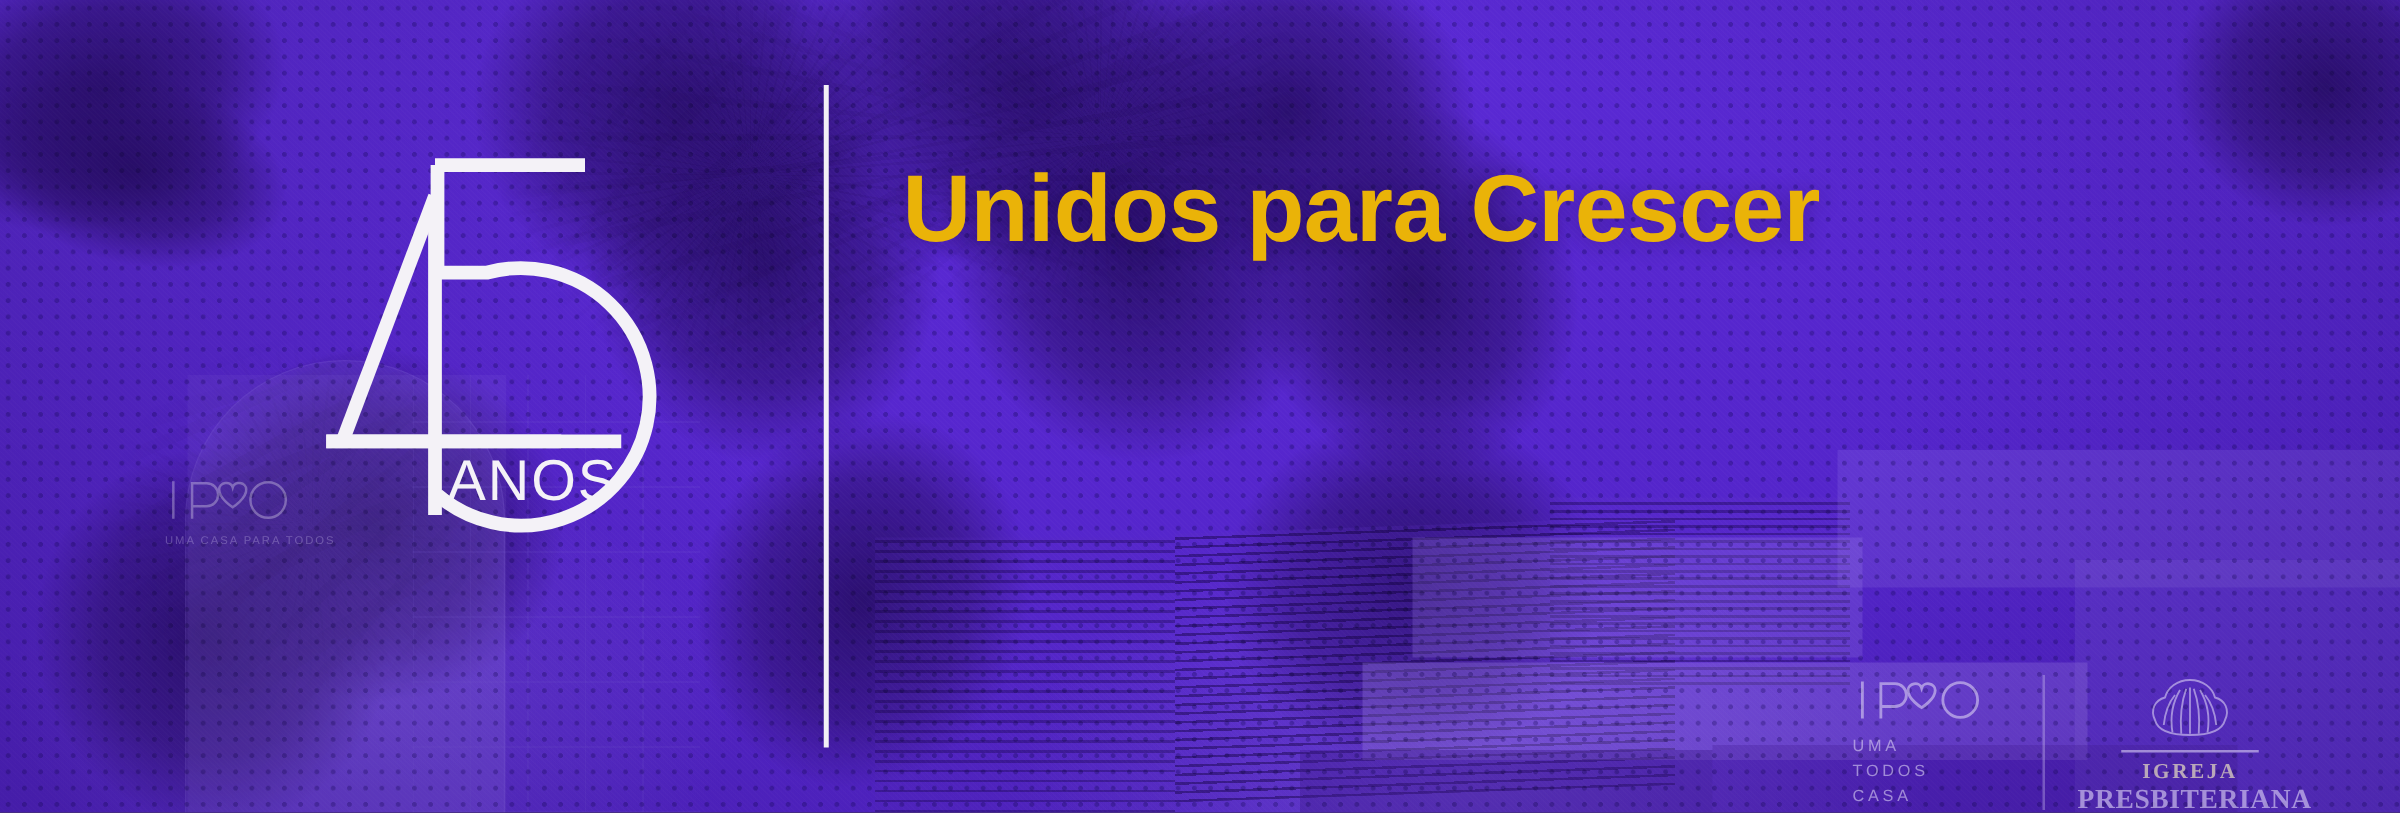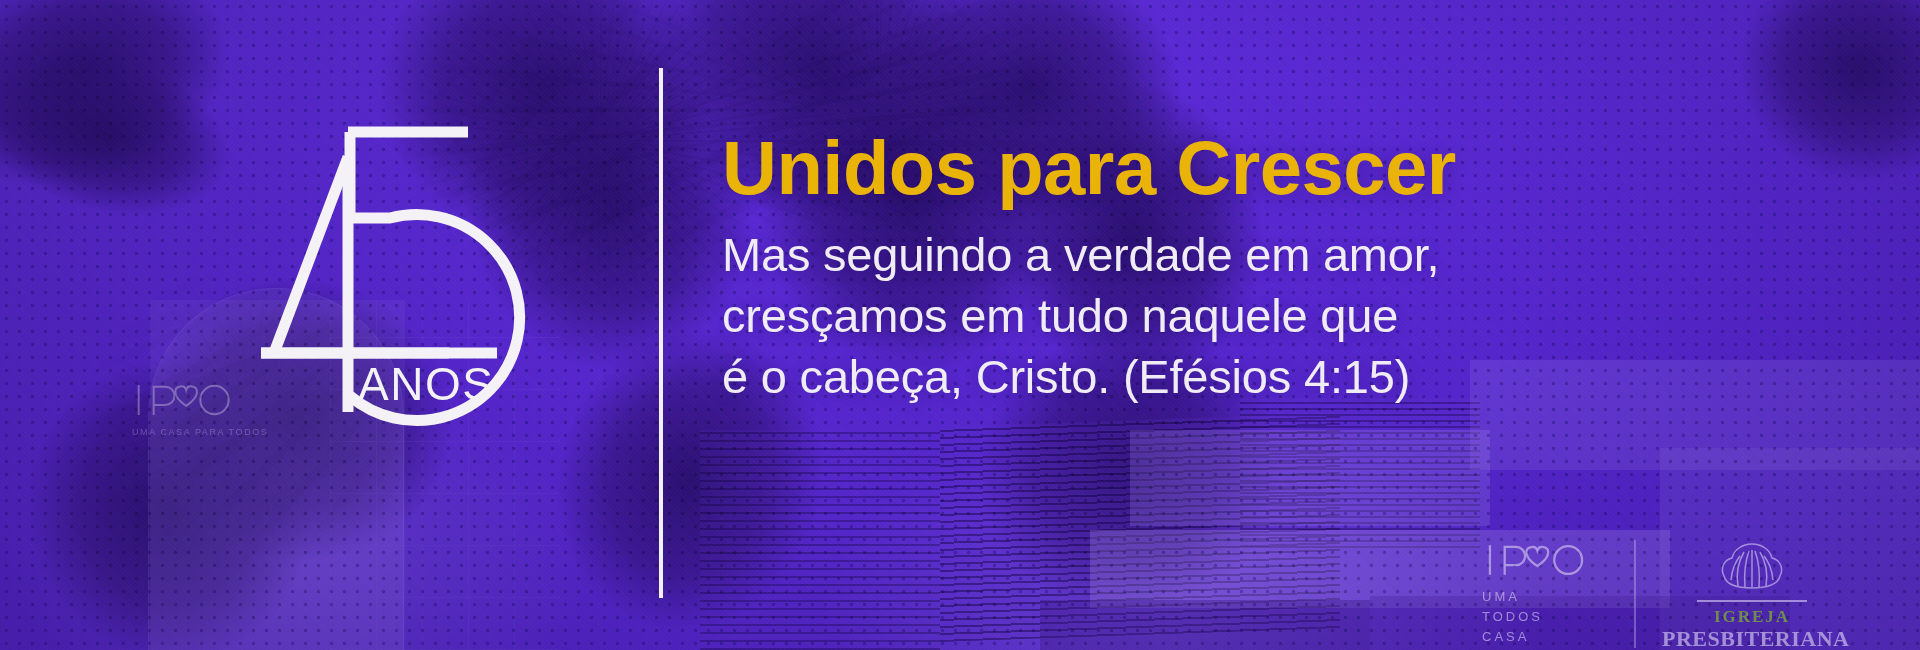--- a/index.html
+++ b/index.html
@@ -164,21 +164,21 @@
   .lk-left{width:126px;}
   .lk-left svg{display:block; width:108px; height:40px;}
   .lk-stack{
     margin-top:7px; font-size:13px; letter-spacing:3px;
     color:#d6cbf2; line-height:1.55;
   }
   .lk-rule{width:2px; height:108px; background:rgba(214,203,242,.55);}
   .lk-right{text-align:center; width:180px;}
   .lk-right svg{display:block; margin:0 auto; width:72px; height:56px;}
   .ipb-bar{width:110px; height:2px; background:#d6cbf2; margin:4px auto 5px;}
-  .ipb-1{font-size:17px; font-weight:700; letter-spacing:2px; color:#84cc16; font-family:"Liberation Serif", serif;}
+  .ipb-1{font-size:17px; font-weight:700; letter-spacing:2px; color:#fef9c3; font-family:"Liberation Serif", serif;}
   .ipb-2{font-size:22px; font-weight:700; letter-spacing:0.5px; color:#dcd2f5; font-family:"Liberation Serif", serif; margin-top:-1px;}
 </style>
 </head>
 <body>
 
 <div class="banner">
 
   <div class="bg-base"></div>
 
   <div class="foliage">
@@ -240,25 +240,20 @@
         <line x1="109" y1="253" x2="345" y2="253"></line>
       </g>
       <text x="206" y="300" fill="#f4f2f7" font-family="Liberation Sans, sans-serif" font-size="46" letter-spacing="1.5">ANOS</text>
     </svg>
   </div>
 
   <div class="divider"></div>
 
   <div class="copy">
     <h1 class="headline">Unidos para Crescer</h1>
-    <p class="verse">
-      <span>Mas seguindo a verdade em amor,</span>
-      <span>cresçamos em tudo naquele que</span>
-      <span>é o cabeça, Cristo. (Efésios 4:15)</span>
-    </p>
   </div>
 
   <div class="lockup">
 
     <div class="lk-left">
       <svg viewBox="0 0 120 46" fill="none" stroke="#d6cbf2" stroke-width="2.6">
         <line x1="7" y1="6" x2="7" y2="40"></line>
         <path d="M24 40 V8 h13 a10.5 10.5 0 0 1 0 21 h-13"></path>
         <path d="M49 14 c0-6.5 10.5-8.5 12.5-2 2-6.5 12.5-4.5 12.5 2 0 8.5-12.5 16-12.5 16 S49 22.5 49 14z"></path>
         <circle cx="97" cy="23" r="16"></circle>

